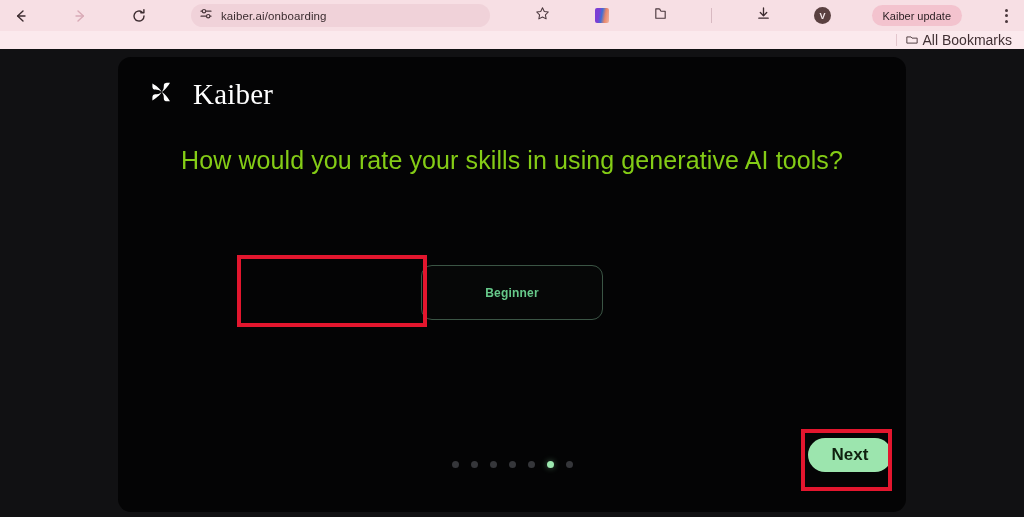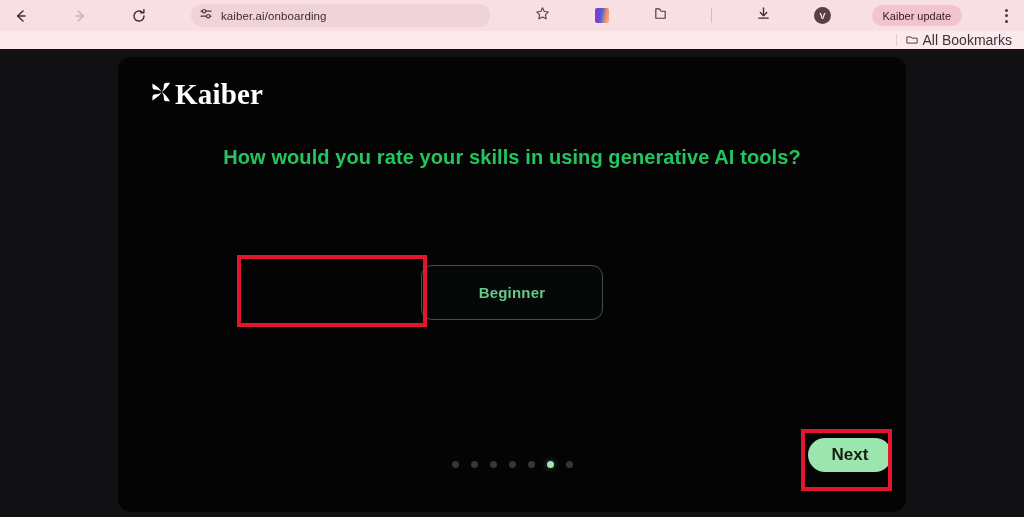--- a/index.html
+++ b/index.html
@@ -105,48 +105,48 @@
     position: absolute;
     left: 118px; top: 8px;
     width: 788px; height: 455px;
     background: #040405;
     border-radius: 13px;
     overflow: hidden;
   }
 
   #brand-logo {
     position: absolute; left: 31px; top: 22px;
-    display: flex; align-items: center; gap: 0; font-weight: bold;
+    display: flex; align-items: center; gap: 18px;
   }
   #brand-mark { display: block; }
   #brand-word {
     font-family: "Liberation Serif", serif;
     font-size: 29px; color: #ffffff;
     letter-spacing: .2px; line-height: 1;
   }
 
   #question-title {
     position: absolute; left: 0; top: 89px;
     width: 788px; text-align: center;
-    font-size: 20px; color: #22c55e;
-    font-weight: 700; letter-spacing: .1px;
+    font-size: 25px; color: #84cc16;
+    font-weight: 400; letter-spacing: .1px;
   }
 
   #options-row {
     position: absolute; left: 0; top: 208px;
     width: 788px;
     display: flex; justify-content: center; gap: 18px;
   }
   .option-btn {
     width: 182px; height: 55px;
     border: 1px solid #3b5545;
     border-radius: 11px;
     background: #060707;
     display: flex; align-items: center; justify-content: center;
-    color: #66c98a; font-size: 15px; font-weight: bold;
+    color: #66c98a; font-size: 12px; font-weight: bold;
     letter-spacing: .2px;
     cursor: pointer;
   }
 
   #pagination-dots {
     position: absolute; left: 0; top: 404px;
     width: 788px;
     display: flex; justify-content: center; align-items: center; gap: 12px;
   }
   .dot { width: 7px; height: 7px; border-radius: 50%; background: #35363a; }

